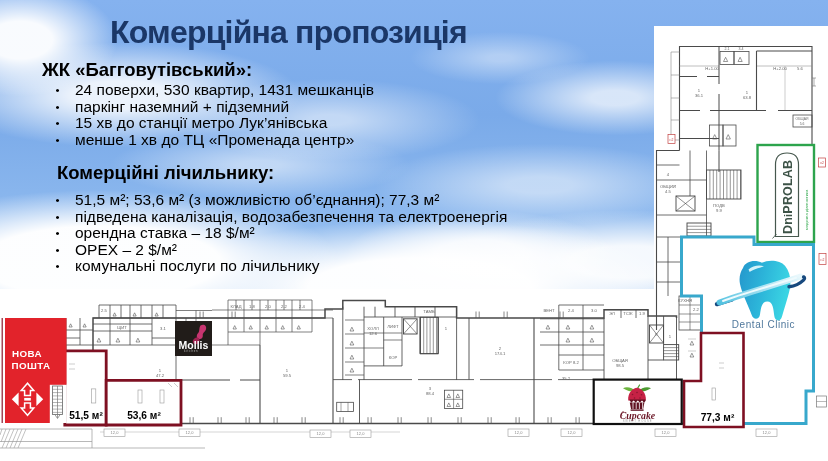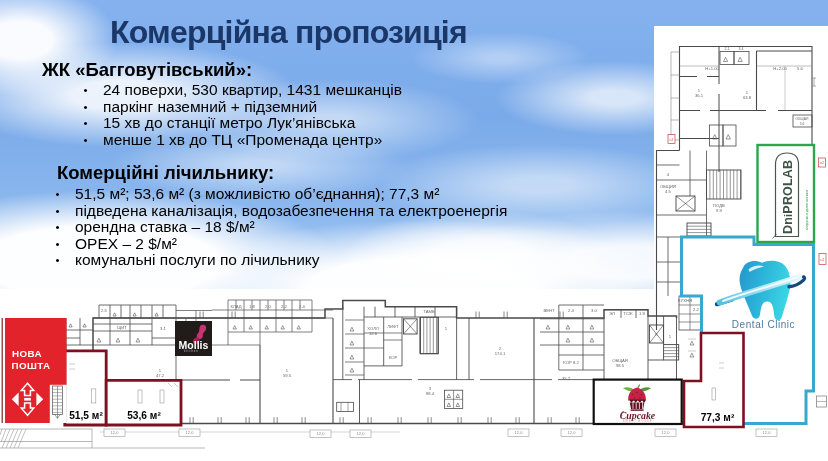--- a/index.html
+++ b/index.html
@@ -35,30 +35,30 @@
   <div id="sky"></div>
 
   <div id="rightpanel"></div>
 
   <div id="bottomband"></div>
 
   <div class="ttl">Комерційна пропозиція</div>
 
   <div class="h1" style="left:42px;top:59px;">ЖК «Багговутівський»:</div>
 
-  <div class="blk" style="left:51px;top:82px;margin-left:28px;">
+  <div class="blk" style="left:51px;top:82px;">
     <span class="b">•</span>24 поверхи, 530 квартир, 1431 мешканців<br>
     <span class="b">•</span>паркінг наземний + підземний<br>
     <span class="b">•</span>15 хв до станції метро Лук’янівська<br>
     <span class="b">•</span>менше 1 хв до ТЦ «Променада центр»
   </div>
 
   <div class="h1" style="left:57px;top:162px;">Комерційні лічильнику:</div>
 
-  <div class="blk" style="left:51px;top:186px;">
+  <div class="blk" style="left:51px;top:192px;">
     <span class="b">•</span>51,5 м²; 53,6 м² (з можливістю об’єднання); 77,3 м²<br>
     <span class="b">•</span>підведена каналізація, водозабезпечення та електроенергія<br>
     <span class="b">•</span>орендна ставка – 18 $/м²<br>
     <span class="b">•</span>OPEX – 2 $/м²<br>
     <span class="b">•</span>комунальні послуги по лічильнику
   </div>
 
   <svg id="plansvg" width="828" height="461" viewBox="0 0 828 461">
 <defs>
 <linearGradient id="toothg" x1="0" y1="0" x2="1" y2="0.25">

